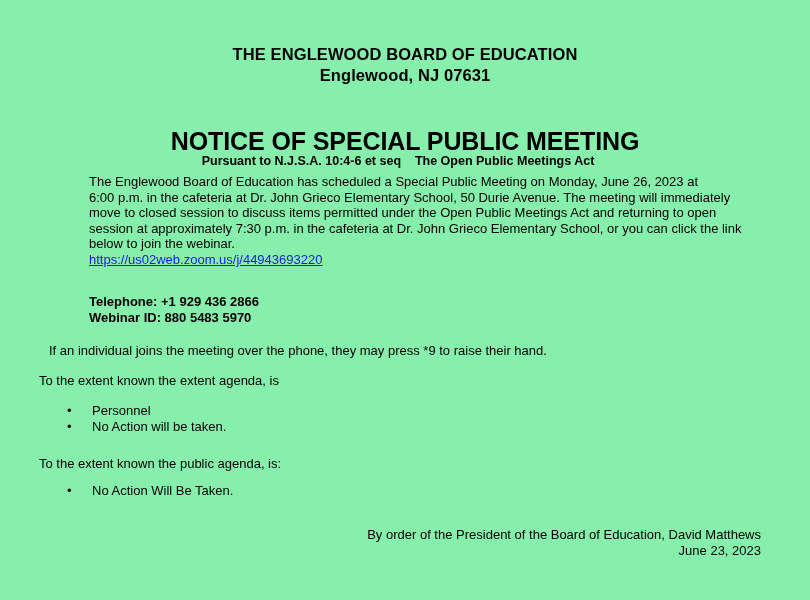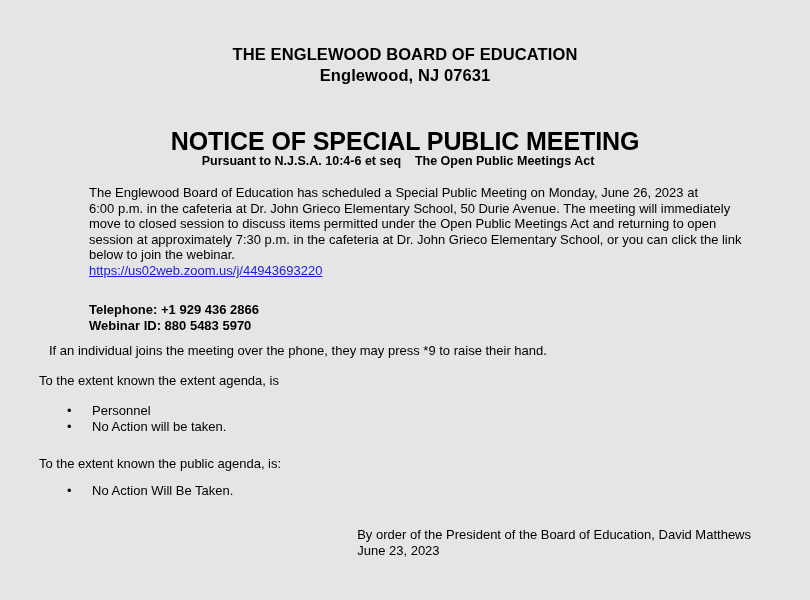--- a/index.html
+++ b/index.html
@@ -13,21 +13,21 @@
     overflow: hidden;
     font-family: "Liberation Sans", sans-serif;
     color: #000000;
     -webkit-font-smoothing: antialiased;
   }
 
   .page {
     position: relative;
     width: 810px;
     height: 600px;
-    background: #e5e5e5;
+    background: #86efac;
   }
 
   
   .letterhead {
     position: absolute;
     left: 0;
     top: 44px;
     width: 810px;
     text-align: center;
   }
@@ -61,42 +61,41 @@
     font-size: 12.5px;
     font-weight: bold;
     line-height: 15px;
     white-space: pre;
   }
 
   
   .intro-block {
     position: absolute;
     left: 89px;
-    top: 185px;
+    top: 174px;
     width: 660px;
     font-size: 13px;
     line-height: 15.6px;
   }
   .intro-block .line {
     white-space: nowrap;
   }
   .zoom-link {
     color: #1a1ae0;
     text-decoration: underline;
   }
 
   .contact-block {
     position: absolute;
     left: 89px;
     top: 294px;
     font-size: 13px;
     font-weight: bold;
     line-height: 16px;
     white-space: nowrap;
-    margin-top: 8px;
   }
 
   .para {
     position: absolute;
     left: 39px;
     font-size: 13px;
     line-height: 15.6px;
     white-space: nowrap;
   }
   .para-phone   { top: 343px; margin-left: 10px; }
@@ -125,23 +124,23 @@
     left: 67px;
     top: 0;
     width: 8px;
     line-height: 16px;
     font-size: 13px;
   }
 
   
   .signature {
     position: absolute;
-    right: 59px;
+    right: 49px;
     top: 527px;
-    text-align: left;
+    text-align: right;
     font-size: 13px;
     line-height: 15.6px;
     white-space: nowrap;
   }
 </style>
 </head>
 <body>
 
 <div class="page">
 

